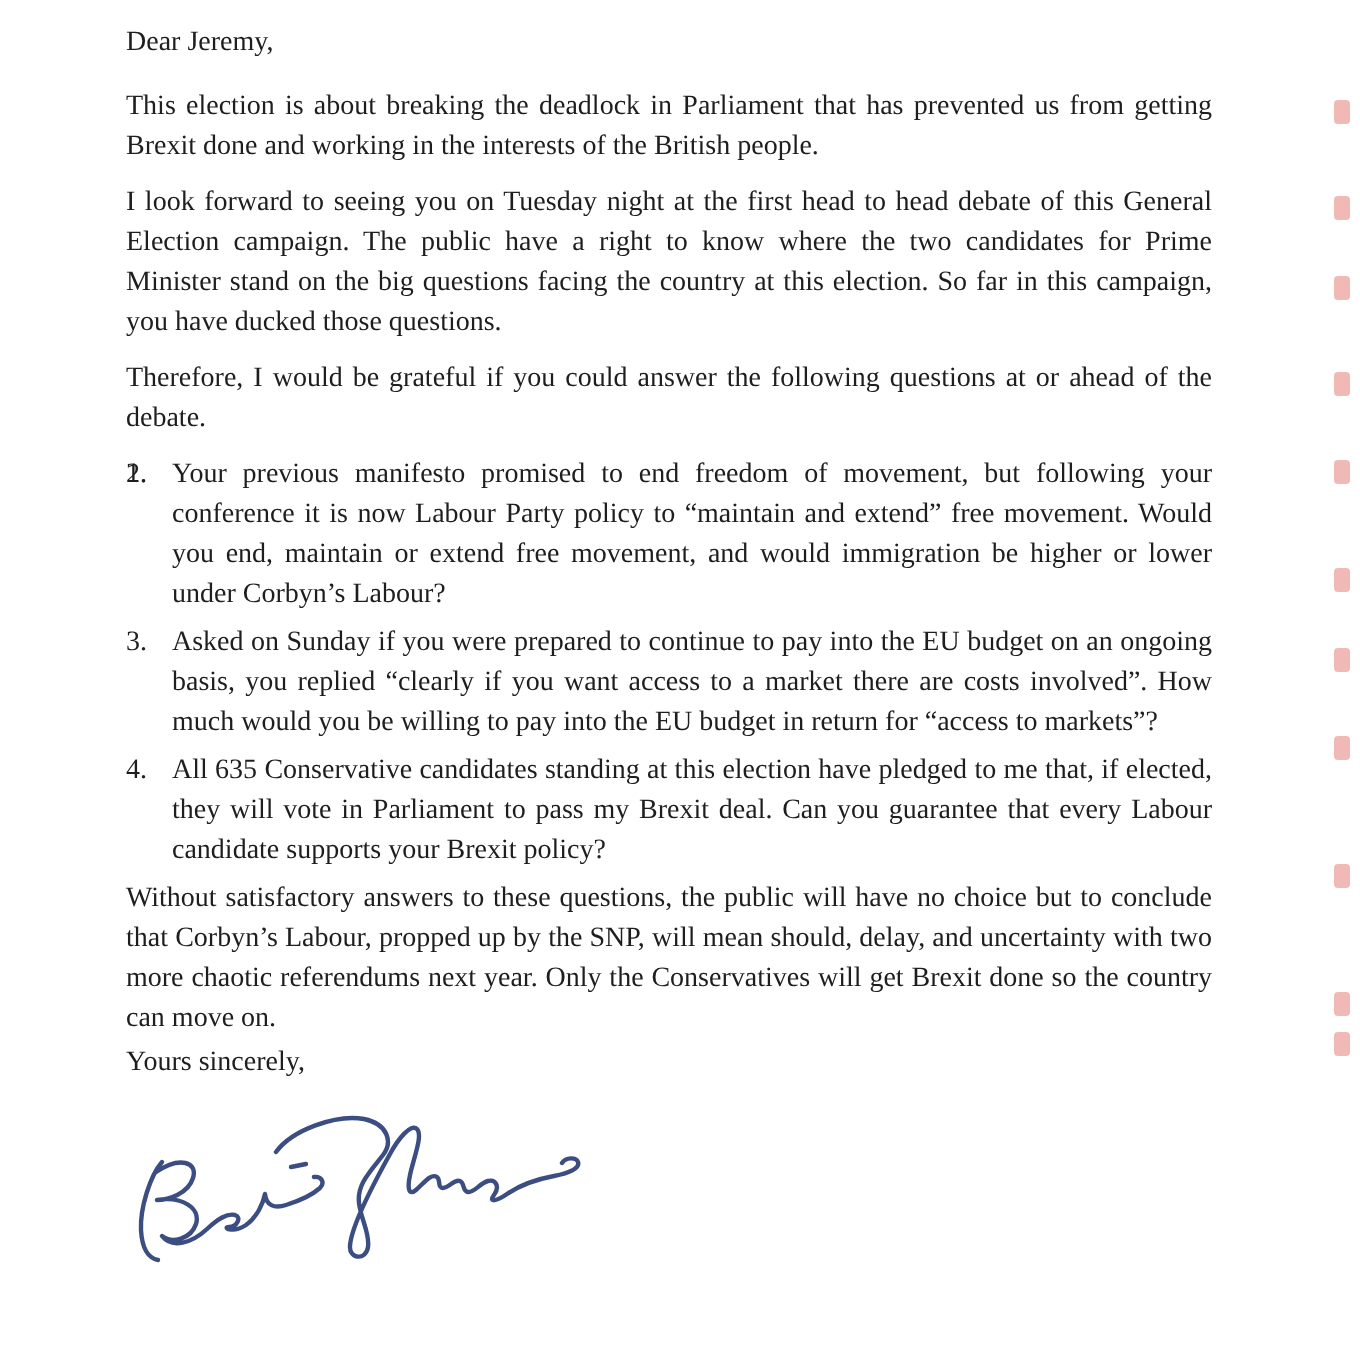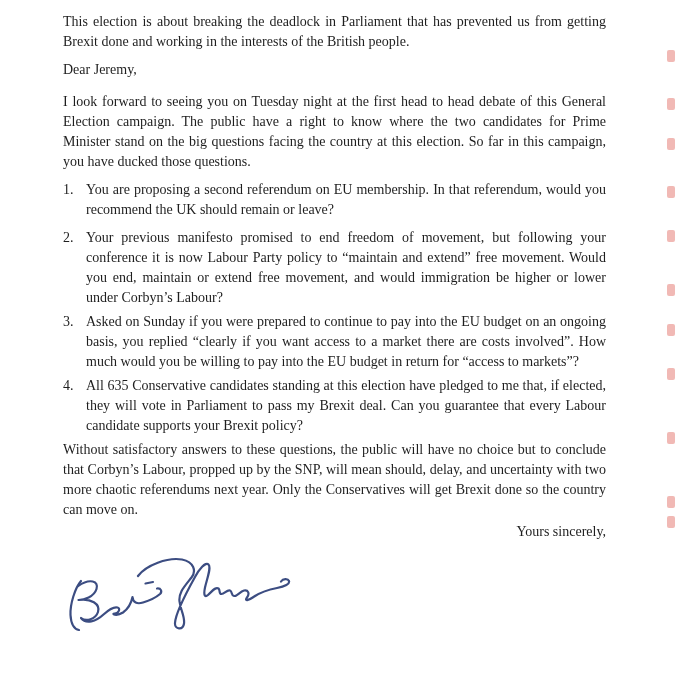--- a/index.html
+++ b/index.html
@@ -15,21 +15,21 @@
     position: relative;
     padding: 12px 74px 0 63px; 
   }
   .line {
     font-size: 14px;
     line-height: 20px;
     text-align: justify;
     margin: 0 0 8px 0;
   }
   .salutation { text-align: left; margin-bottom: 12px; }
-  .no-just { text-align: right; font-family: Liberation Serif, serif; }
+  .no-just { text-align: left; font-family: Liberation Serif, serif; }
   .q {
     position: relative;
     padding-left: 23px;
     font-size: 14px;
     line-height: 20px;
     text-align: justify;
     margin: 0 0 8px 0;
   }
   .q.tight { margin-bottom: 4px; }
   .qnum { position: absolute; left: 0; top: 0; }
@@ -44,30 +44,30 @@
     width: 8px; height: 12px;
     border-radius: 2px;
     opacity: 0.45;
   }
 </style>
 </head>
 <body>
 
 <div class="page">
 
+  <p class="line salutation">Dear Jeremy,</p>
+
   <p class="line">This election is about breaking the deadlock in Parliament that has prevented us from getting Brexit done and working in the interests of the British people.</p>
-
-  <p class="line salutation">Dear Jeremy,</p>
 
   <p class="line">I look forward to seeing you on Tuesday night at the first head to head debate of this General Election campaign. The public have a right to know where the two candidates for Prime Minister stand on the big questions facing the country at this election. So far in this campaign, you have ducked those questions.</p>
 
+  <p class="line">Therefore, I would be grateful if you could answer the following questions at or ahead of the debate.</p>
 
   <div class="q">
     <span class="qnum">1.</span>
-    <span>You are proposing a second referendum on EU membership. In that referendum, would you recommend the UK should remain or leave?</span>
   </div>
 
   <div class="q tight">
     <span class="qnum">2.</span>
     <span>Your previous manifesto promised to end freedom of movement, but following your conference it is now Labour Party policy to “maintain and extend” free movement. Would you end, maintain or extend free movement, and would immigration be higher or lower under Corbyn’s Labour?</span>
   </div>
 
   <div class="q tight">
     <span class="qnum">3.</span>
     <span>Asked on Sunday if you were prepared to continue to pay into the EU budget on an ongoing basis, you replied “clearly if you want access to a market there are costs involved”. How much would you be willing to pay into the EU budget in return for “access to markets”?</span>

